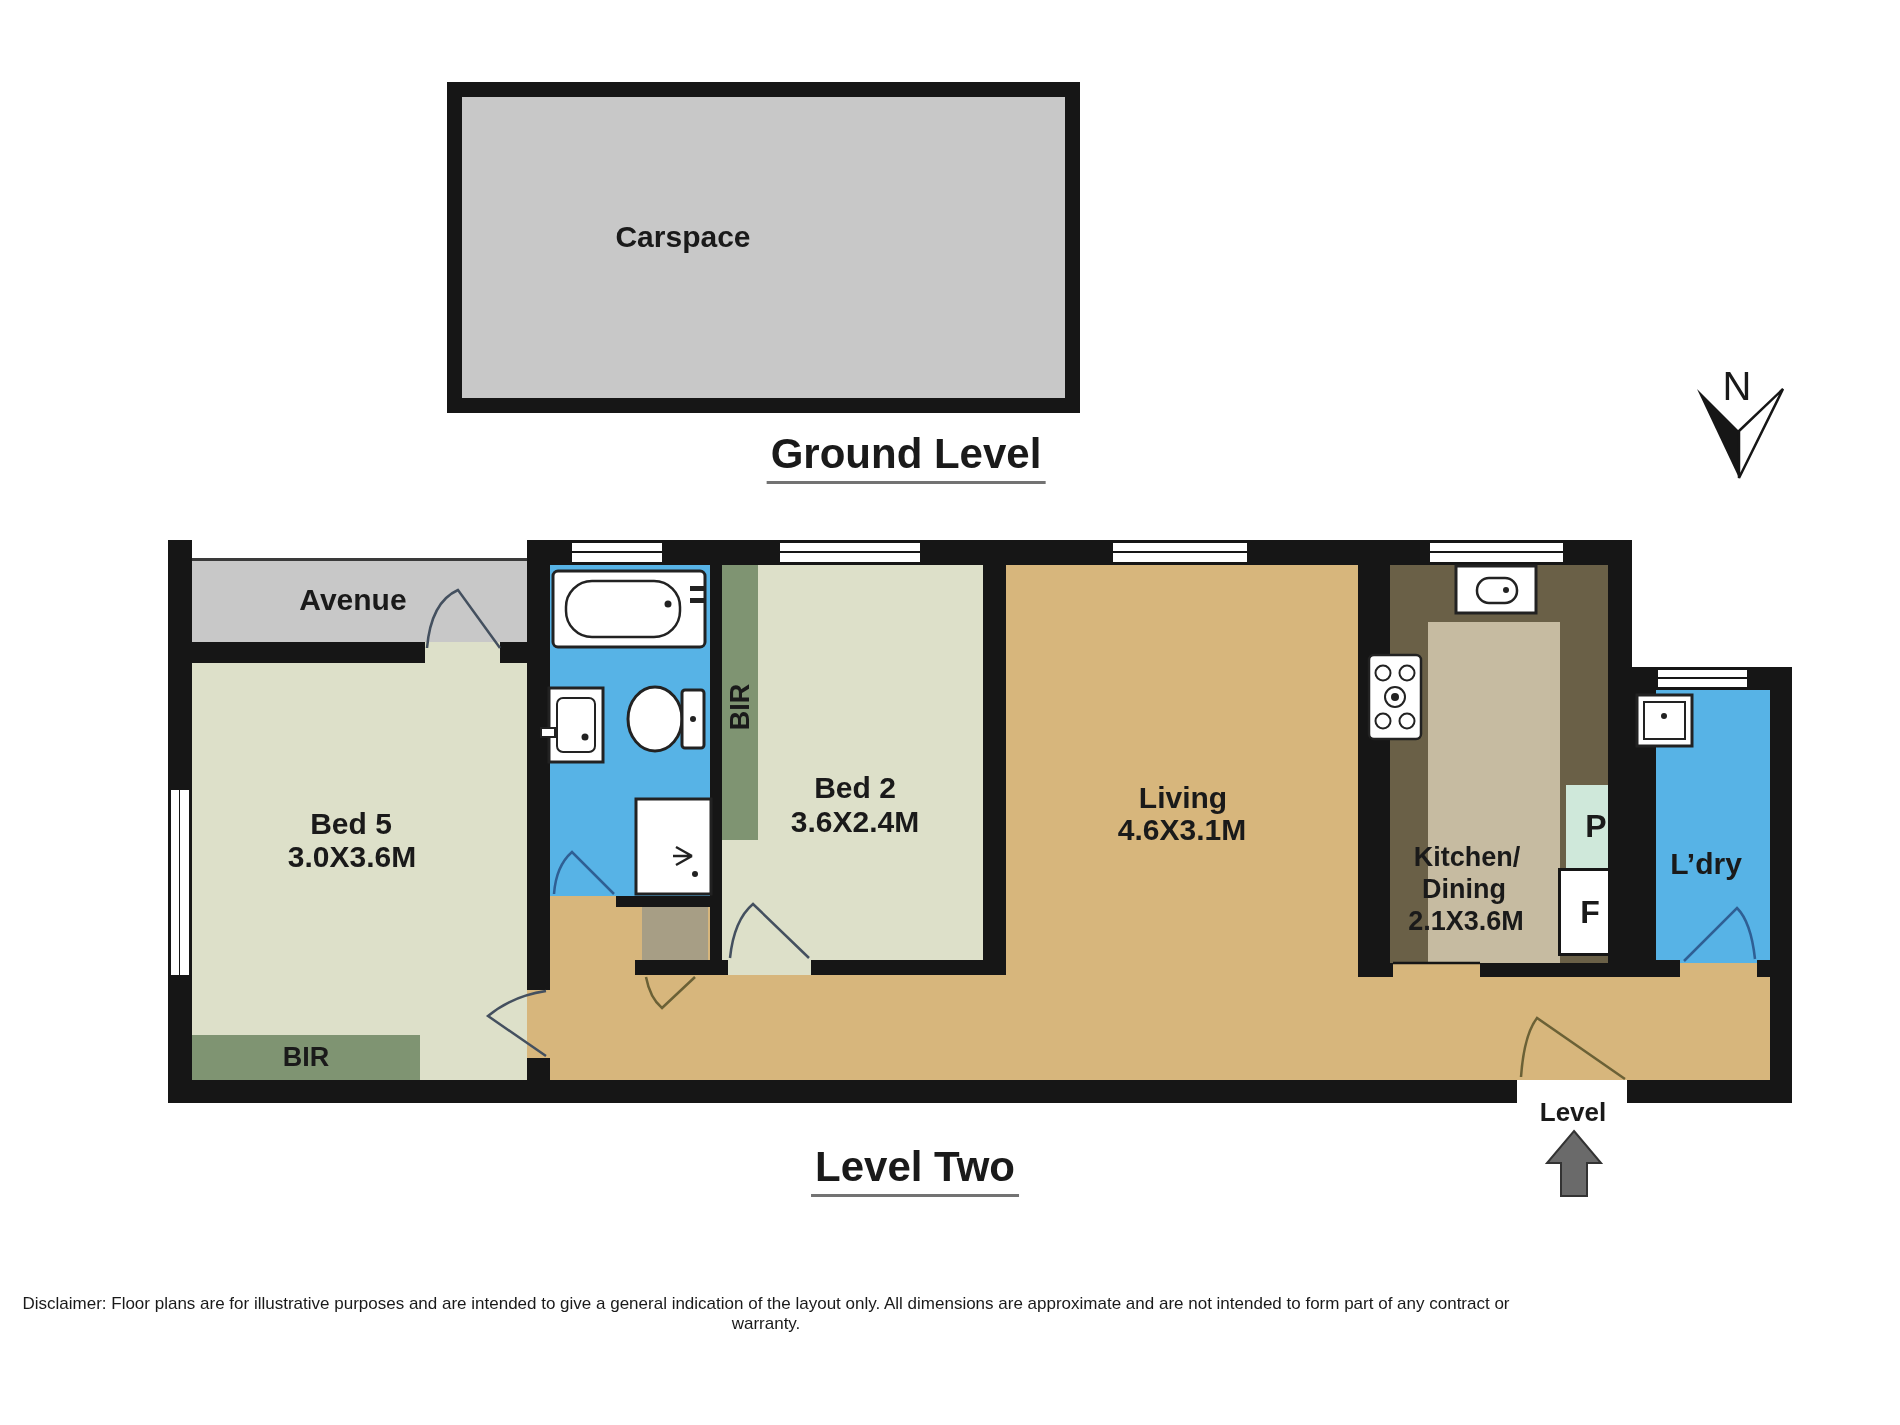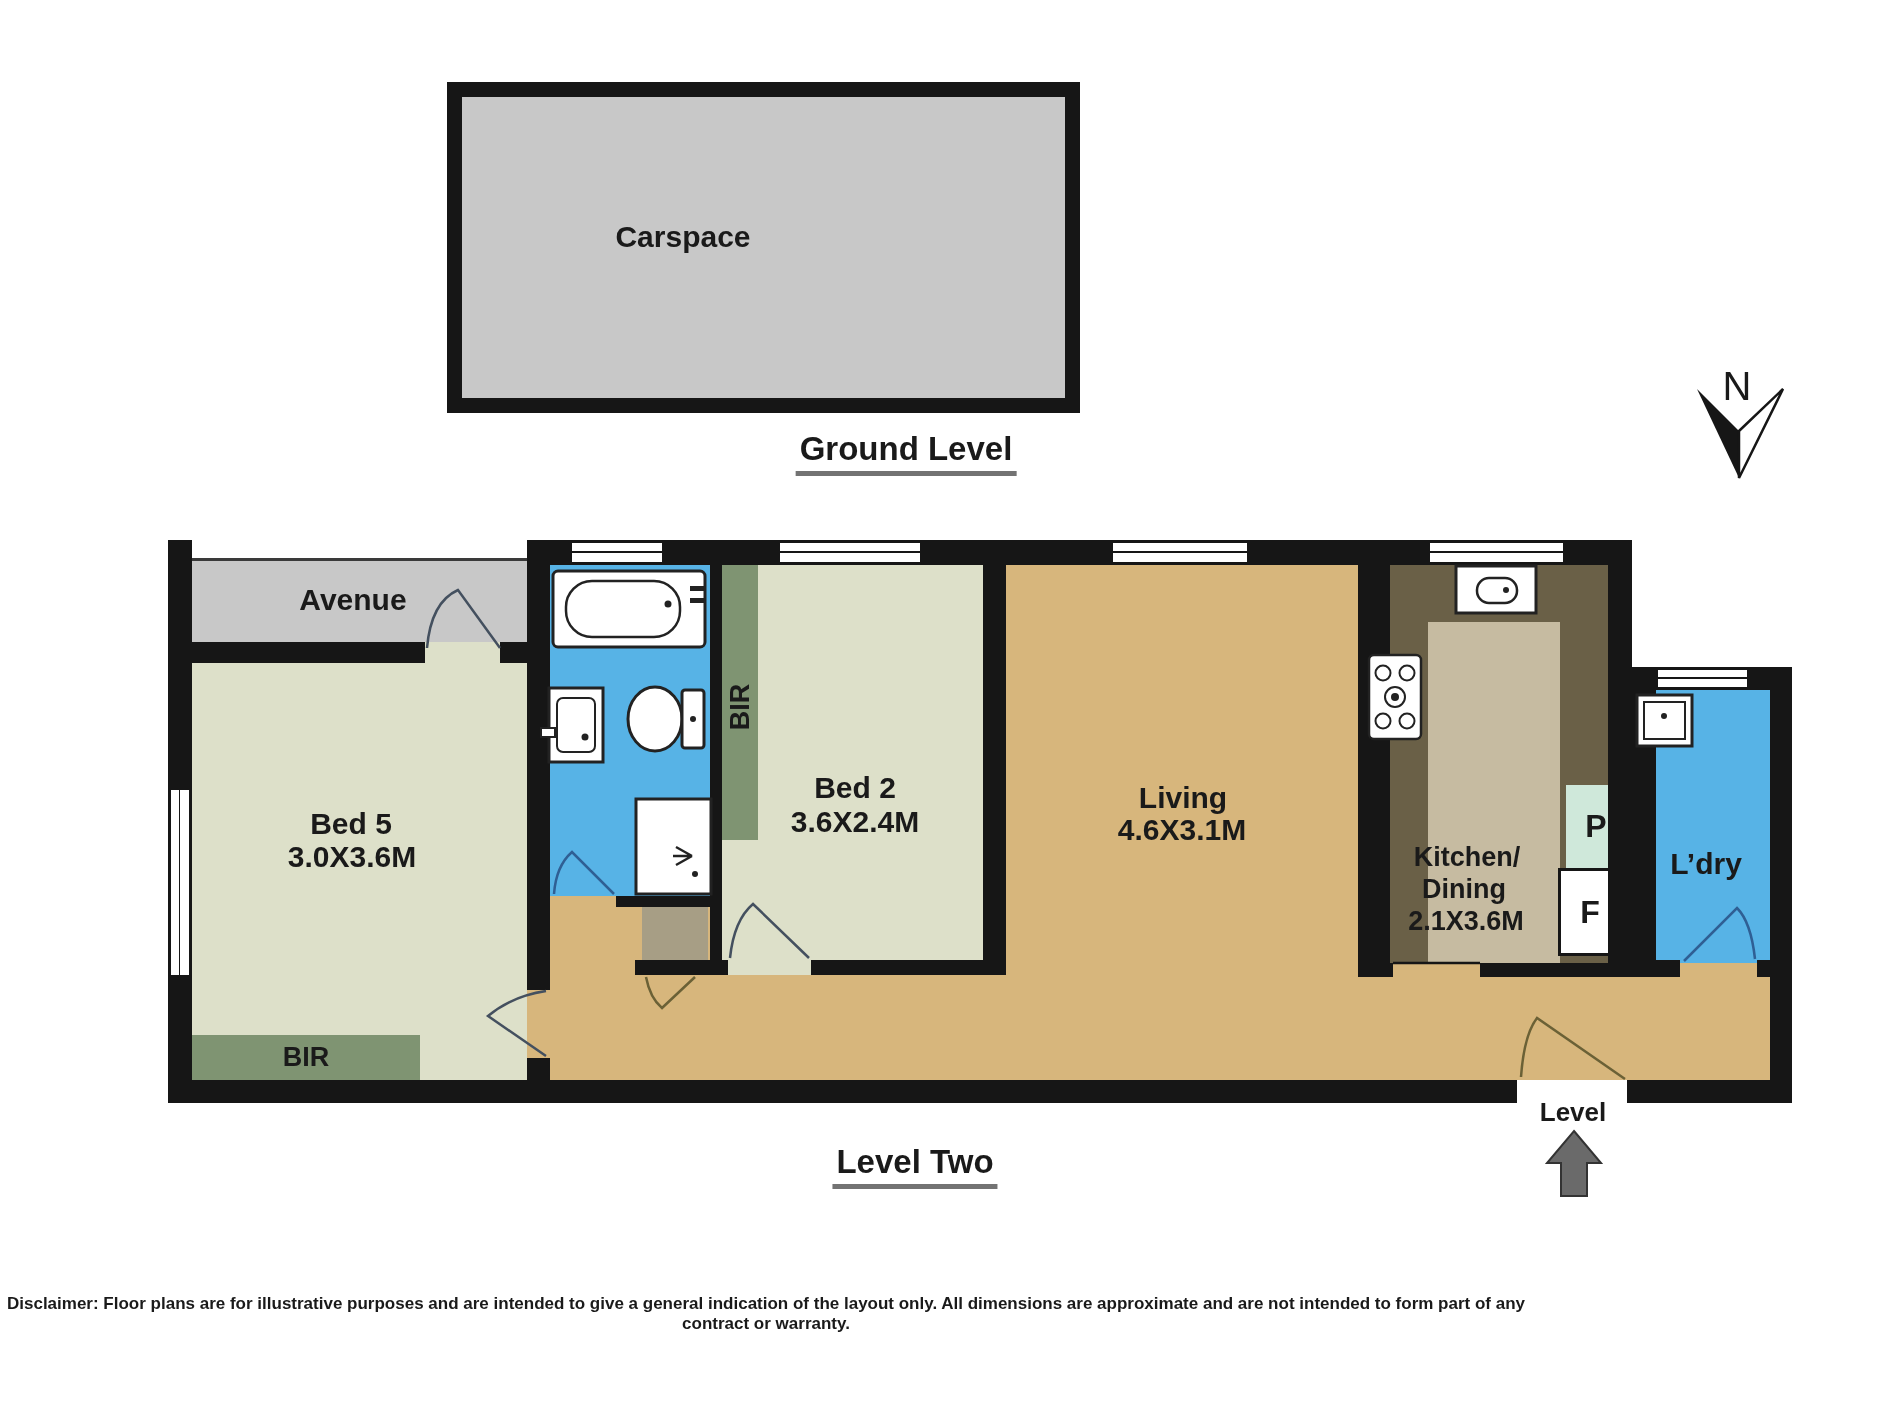--- a/index.html
+++ b/index.html
@@ -7,22 +7,22 @@
           font-family:"Liberation Sans", sans-serif;color:var(--ink,#1a1a1a);}
   .abs{position:absolute;}
   .lbl{position:absolute;transform:translate(-50%,-50%);font-weight:bold;color:var(--ink,#1a1a1a);
        white-space:nowrap;text-align:center;line-height:1.12;}
   .wall{position:absolute;background:var(--wall,#161616);}
   .floor{position:absolute;}
   .win-h{position:absolute;background:linear-gradient(to bottom,#fff 0 42%,#161616 42% 52%,#fff 52% 100%);
          border-top:3px solid #161616;border-bottom:3px solid #161616;box-sizing:border-box;}
   .win-v{position:absolute;background:linear-gradient(to right,#fff 0 42%,#161616 42% 52%,#fff 52% 100%);
          border-left:3px solid #161616;border-right:3px solid #161616;box-sizing:border-box;}
-  .caption{position:absolute;transform:translateX(-50%);font-weight:bold;font-size:33px;
-           border-bottom:5px solid #737373;padding:0 4px 3px 4px;}
+  .caption{position:absolute;transform:translateX(-50%);font-weight:bold;font-size:42px;
+           border-bottom:3px solid #737373;padding:0 4px 3px 4px;}
   svg{position:absolute;left:0;top:0;pointer-events:none;}
 </style>
 </head>
 <body>
 
 <div id="canvas">
 
   <div class="abs" style="left:447px;top:82px;width:633px;height:331px;background:var(--outdoor-gray);
               border:15px solid var(--wall);box-sizing:border-box;"></div>
   <div class="lbl" style="left:683px;top:237px;font-size:30px;">Carspace</div>
@@ -174,15 +174,15 @@
   <div class="lbl" style="left:1596px;top:827px;font-size:32px;">P</div>
   <div class="lbl" style="left:1590px;top:913px;font-size:32px;">F</div>
 
   <div class="lbl" style="left:1706px;top:858px;font-size:30px;margin-top:6px;">L’dry</div>
 
   <div class="lbl" style="left:1573px;top:1113px;font-size:26px;">Level</div>
 
   <div class="caption" style="left:915px;top:1143px;">Level Two</div>
 
 
-  <div class="abs" style="left:0;top:1294px;width:1532px;text-align:center;font-size:17px;font-weight:bold;">Disclaimer: Floor plans are for illustrative purposes and are intended to give a general indication of the layout only. All dimensions are approximate and are not intended to form part of any contract or warranty.</div>
+  <div class="abs" style="left:0;top:1294px;width:1532px;text-align:center;font-size:17px;font-weight:normal;">Disclaimer: Floor plans are for illustrative purposes and are intended to give a general indication of the layout only. All dimensions are approximate and are not intended to form part of any contract or warranty.</div>
 
 </div>
 
 </body></html>

